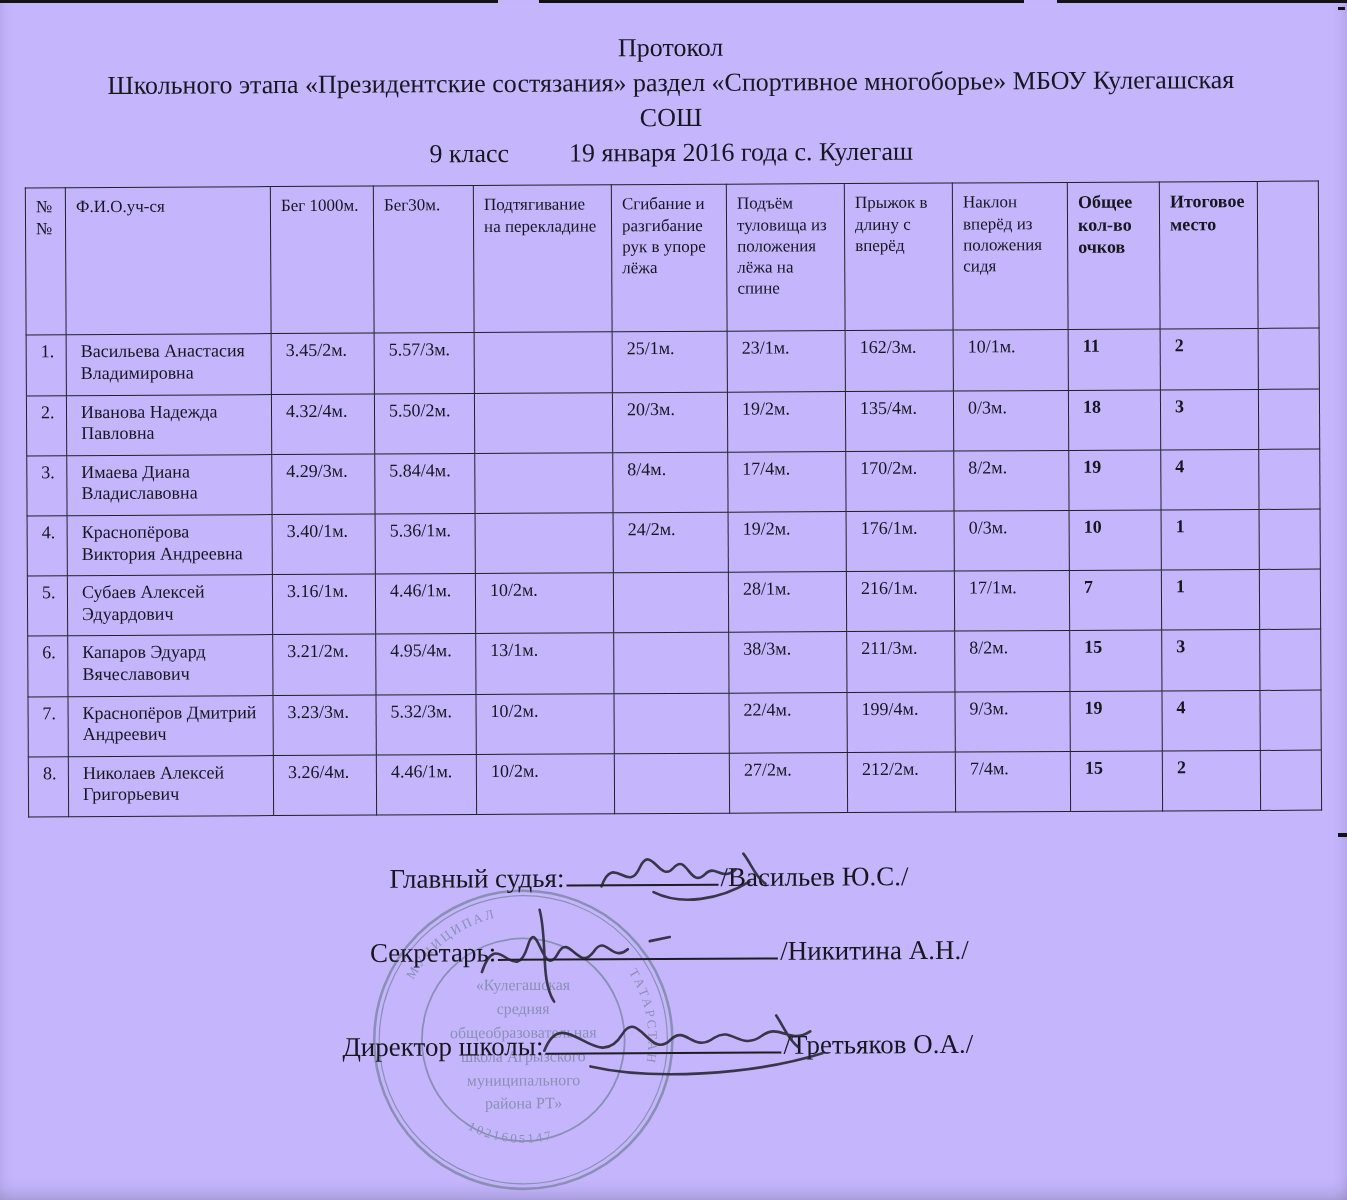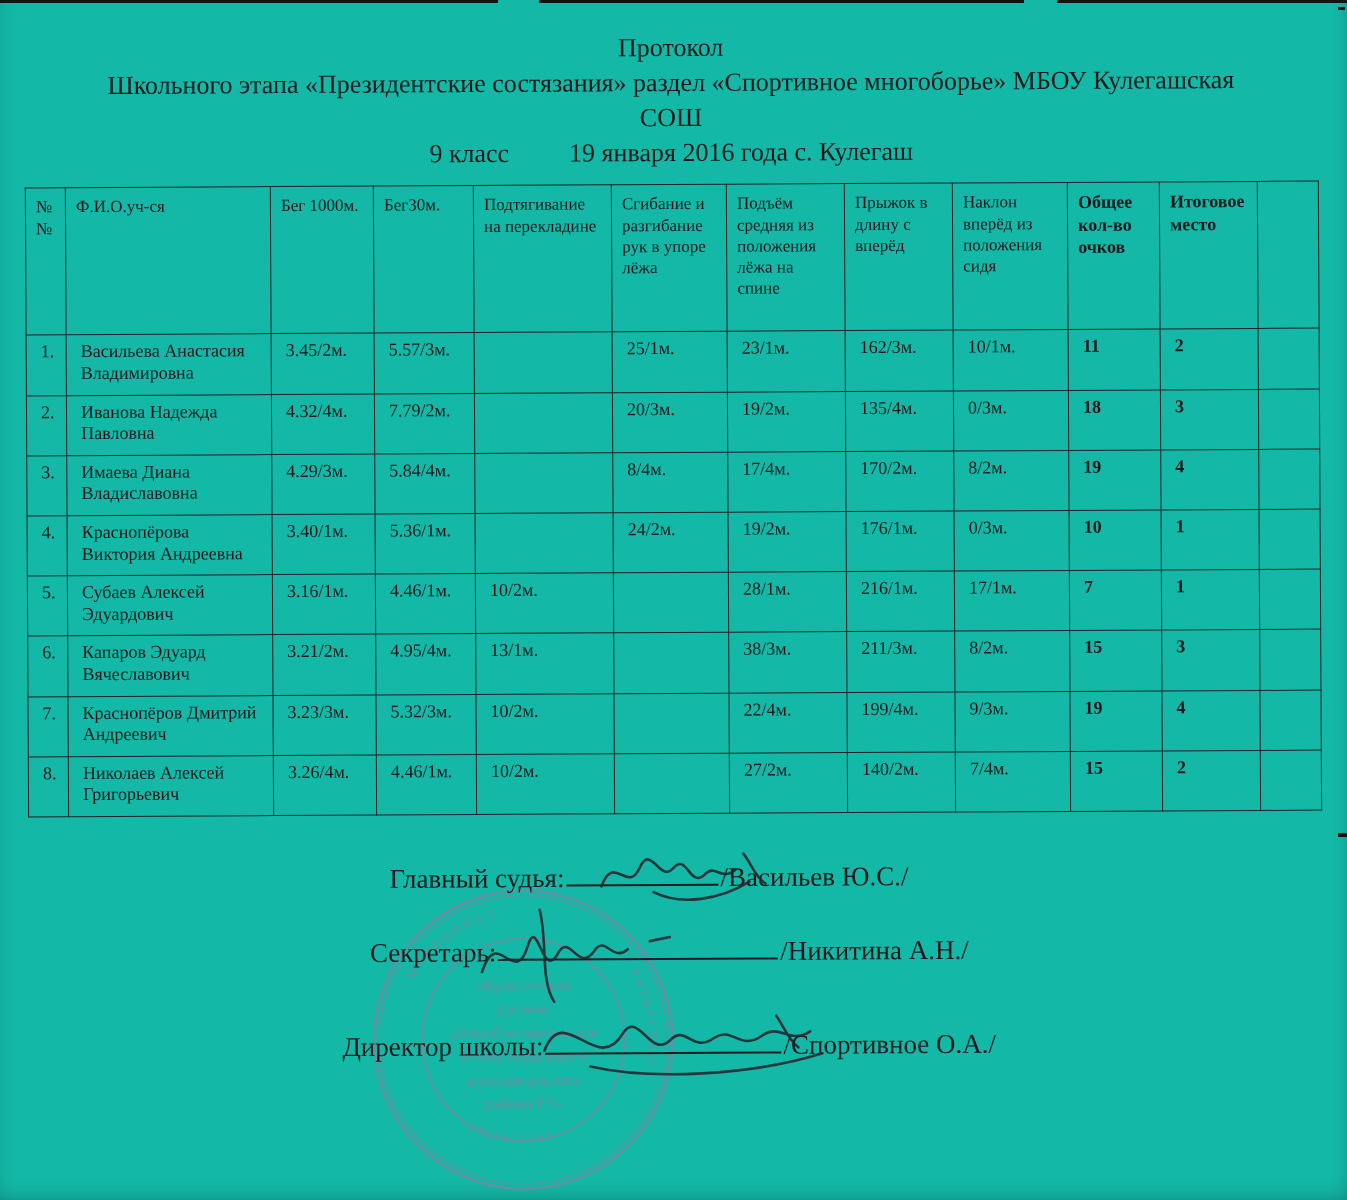--- a/index.html
+++ b/index.html
@@ -2,21 +2,21 @@
 <html><head>
 <meta charset="utf-8">
 <style>
   html,body{margin:0;padding:0;}
   body{
     width:1347px;height:1200px;overflow:hidden;
     background:#f4f4f1;
     font-family:"Liberation Serif", serif;
   }
   .page{
-    position:relative;width:1347px;height:1200px;background:#14b8a6;
+    position:relative;width:1347px;height:1200px;background:#c4b5fd;
     box-shadow: inset 0 -16px 20px -14px rgba(0,0,0,.22), inset -12px 0 16px -12px rgba(0,0,0,.14), inset 14px 0 18px -16px rgba(0,0,0,.10);
     color:#17171c;overflow:hidden;
   }
   .content{position:absolute;inset:0;transform:rotate(-0.3deg);}
   
   .titles{margin-top:30px;text-align:center;font-size:26px;line-height:1.35;}
   .class-date{display:flex;justify-content:center;gap:60px;}
   
   table.results{
     border-collapse:collapse;table-layout:fixed;
@@ -96,21 +96,21 @@
           <col style="width:61px">
       </colgroup>
       <thead>
         <tr>
           <th>№ №</th>
           <th>Ф.И.О.уч-ся</th>
           <th>Бег 1000м.</th>
           <th>Бег30м.</th>
           <th>Подтягивание на перекладине</th>
           <th>Сгибание и разгибание рук в упоре лёжа</th>
-          <th>Подъём средняя из положения лёжа на спине</th>
+          <th>Подъём туловища из положения лёжа на спине</th>
           <th>Прыжок в длину с вперёд</th>
           <th>Наклон вперёд из положения сидя</th>
           <th class="bold">Общее кол-во очков</th>
           <th class="bold">Итоговое место</th>
           <th></th>
         </tr>
       </thead>
       <tbody>
           <tr>
             <td class="c0">1.</td>
@@ -123,21 +123,21 @@
             <td class="c7">162/3м.</td>
             <td class="c8">10/1м.</td>
             <td class="c9">11</td>
             <td class="c10">2</td>
             <td class="c11"></td>
           </tr>
           <tr>
             <td class="c0">2.</td>
             <td class="c1">Иванова Надежда Павловна</td>
             <td class="c2">4.32/4м.</td>
-            <td class="c3">7.79/2м.</td>
+            <td class="c3">5.50/2м.</td>
             <td class="c4"></td>
             <td class="c5">20/3м.</td>
             <td class="c6">19/2м.</td>
             <td class="c7">135/4м.</td>
             <td class="c8">0/3м.</td>
             <td class="c9">18</td>
             <td class="c10">3</td>
             <td class="c11"></td>
           </tr>
           <tr>
@@ -211,21 +211,21 @@
             <td class="c11"></td>
           </tr>
           <tr>
             <td class="c0">8.</td>
             <td class="c1">Николаев Алексей Григорьевич</td>
             <td class="c2">3.26/4м.</td>
             <td class="c3">4.46/1м.</td>
             <td class="c4">10/2м.</td>
             <td class="c5"></td>
             <td class="c6">27/2м.</td>
-            <td class="c7">140/2м.</td>
+            <td class="c7">212/2м.</td>
             <td class="c8">7/4м.</td>
             <td class="c9">15</td>
             <td class="c10">2</td>
             <td class="c11"></td>
           </tr>
         </tbody>
     </table>
 
     <svg class="stamp" viewBox="0 0 320 320">
       <circle cx="160" cy="160" r="150" stroke-width="2.6"></circle>
@@ -252,21 +252,21 @@
       <text class="center-text" x="160" y="229">района РТ»</text>
     </svg>
 
     <div class="sig-row sig-judge">
       <span>Главный судья:</span><span class="sig-line line-judge"></span><span>/Васильев Ю.С./</span>
     </div>
     <div class="sig-row sig-secretary">
       <span>Секретарь:</span><span class="sig-line line-secretary"></span><span>/Никитина А.Н./</span>
     </div>
     <div class="sig-row sig-director">
-      <span>Директор школы:</span><span class="sig-line line-director"></span><span>/Спортивное О.А./</span>
+      <span>Директор школы:</span><span class="sig-line line-director"></span><span>/Третьяков О.А./</span>
     </div>
 
     <svg class="scribble" style="left:592px;top:834px;" width="190" height="72">
       <path d="M8 52 C 20 18, 34 60, 46 34 C 58 8, 66 50, 80 34 C 94 18, 96 56, 112 40 C 122 30, 128 48, 142 36 M60 58 C 88 72, 126 66, 156 48 M150 20 C 158 30, 162 44, 172 50"></path>
     </svg>
     <svg class="scribble" style="left:468px;top:893px;" width="210" height="115">
       <path d="M12 78 C 28 30, 44 96, 58 52 C 68 20, 72 88, 88 60 C 100 38, 108 80, 124 58 C 136 40, 142 70, 158 56 M70 16 C 78 48, 70 86, 84 108 M180 48 L 200 44"></path>
     </svg>
     <svg class="scribble" style="left:528px;top:992px;" width="300" height="95">
       <path d="M14 58 C 34 8, 66 84, 92 42 C 108 16, 120 68, 140 48 C 156 32, 162 62, 184 46 C 202 34, 210 60, 232 44 C 250 31, 258 54, 280 40 M60 74 C 120 88, 220 84, 292 62 M246 24 C 254 36, 258 48, 268 56"></path>

